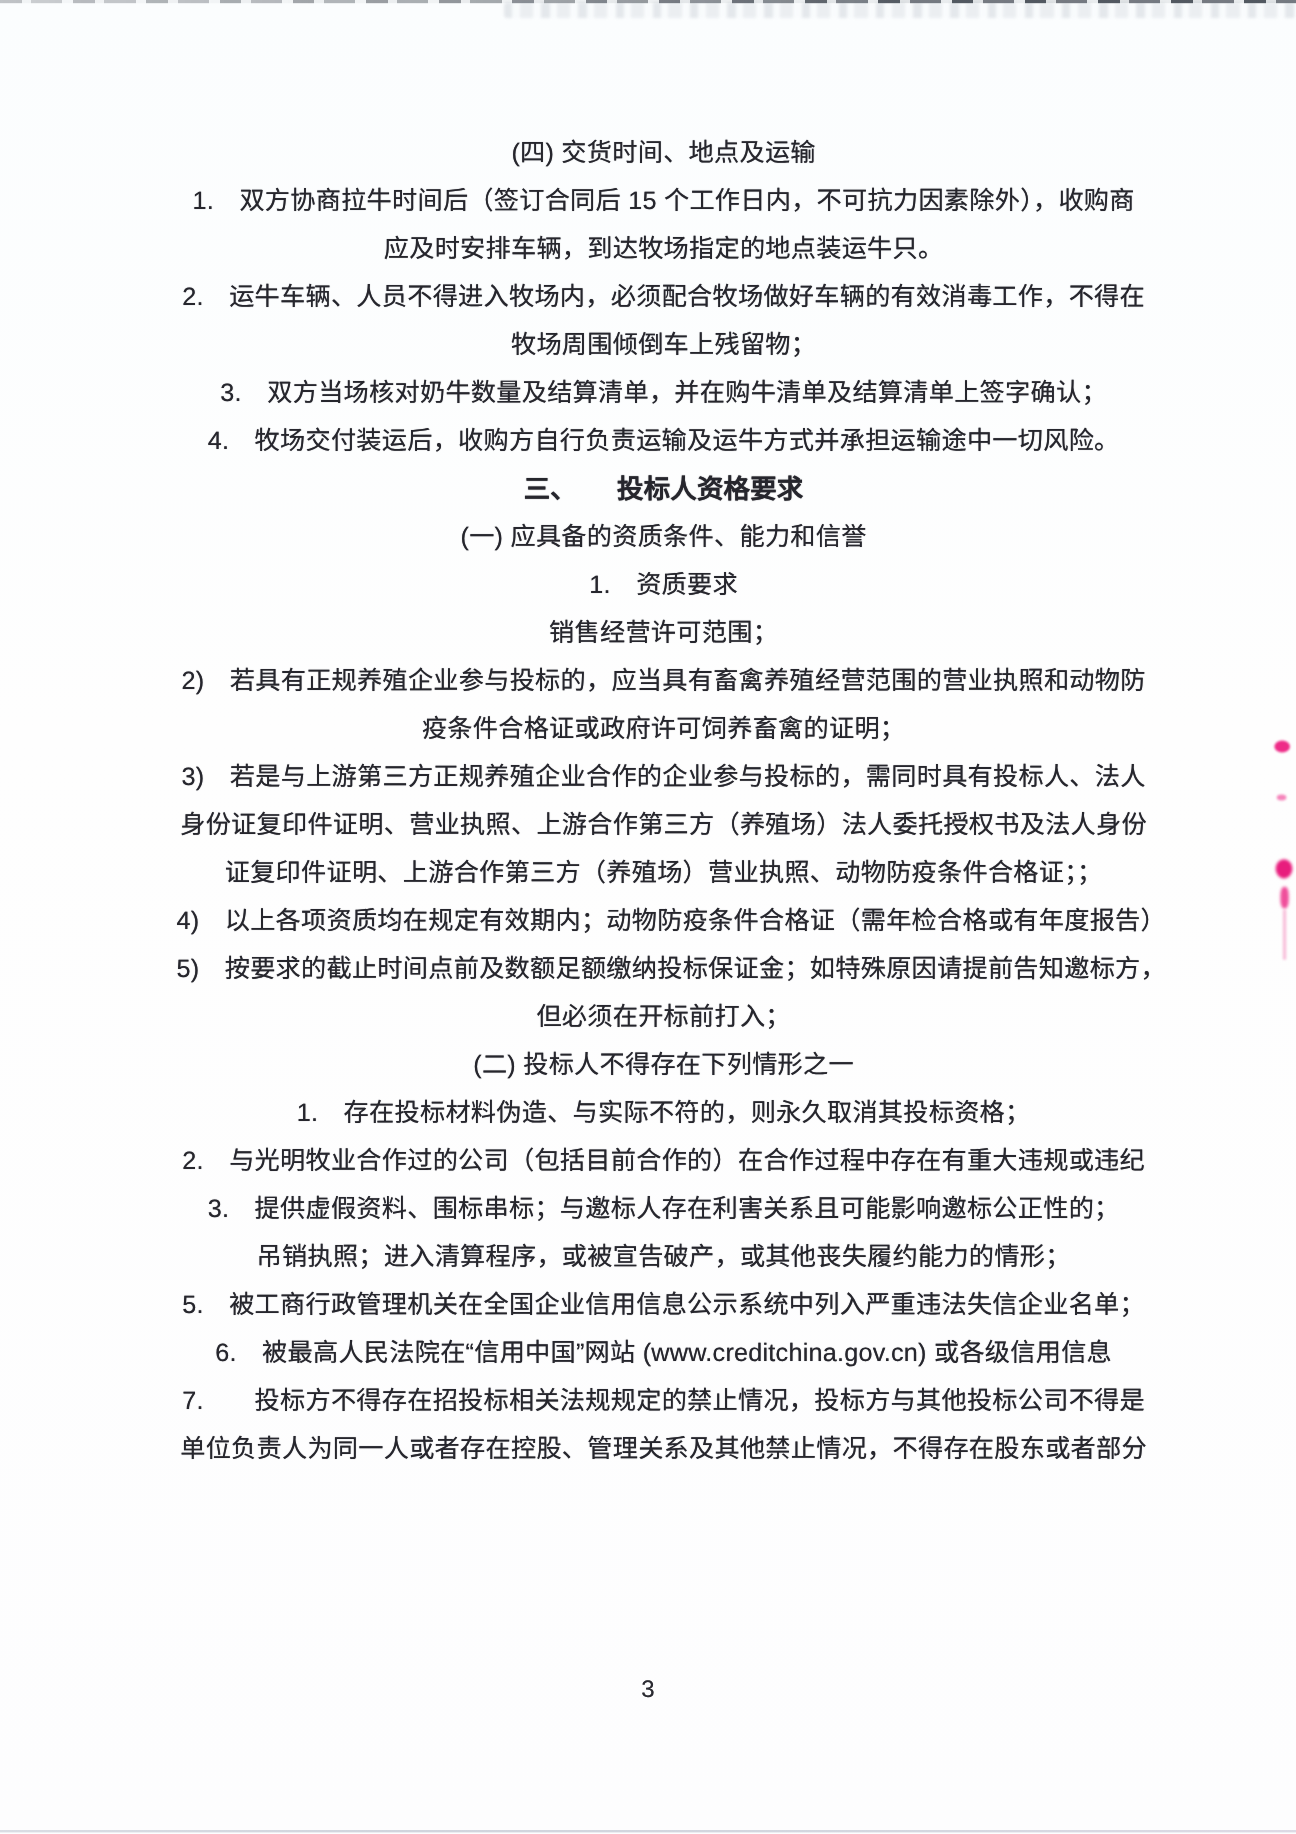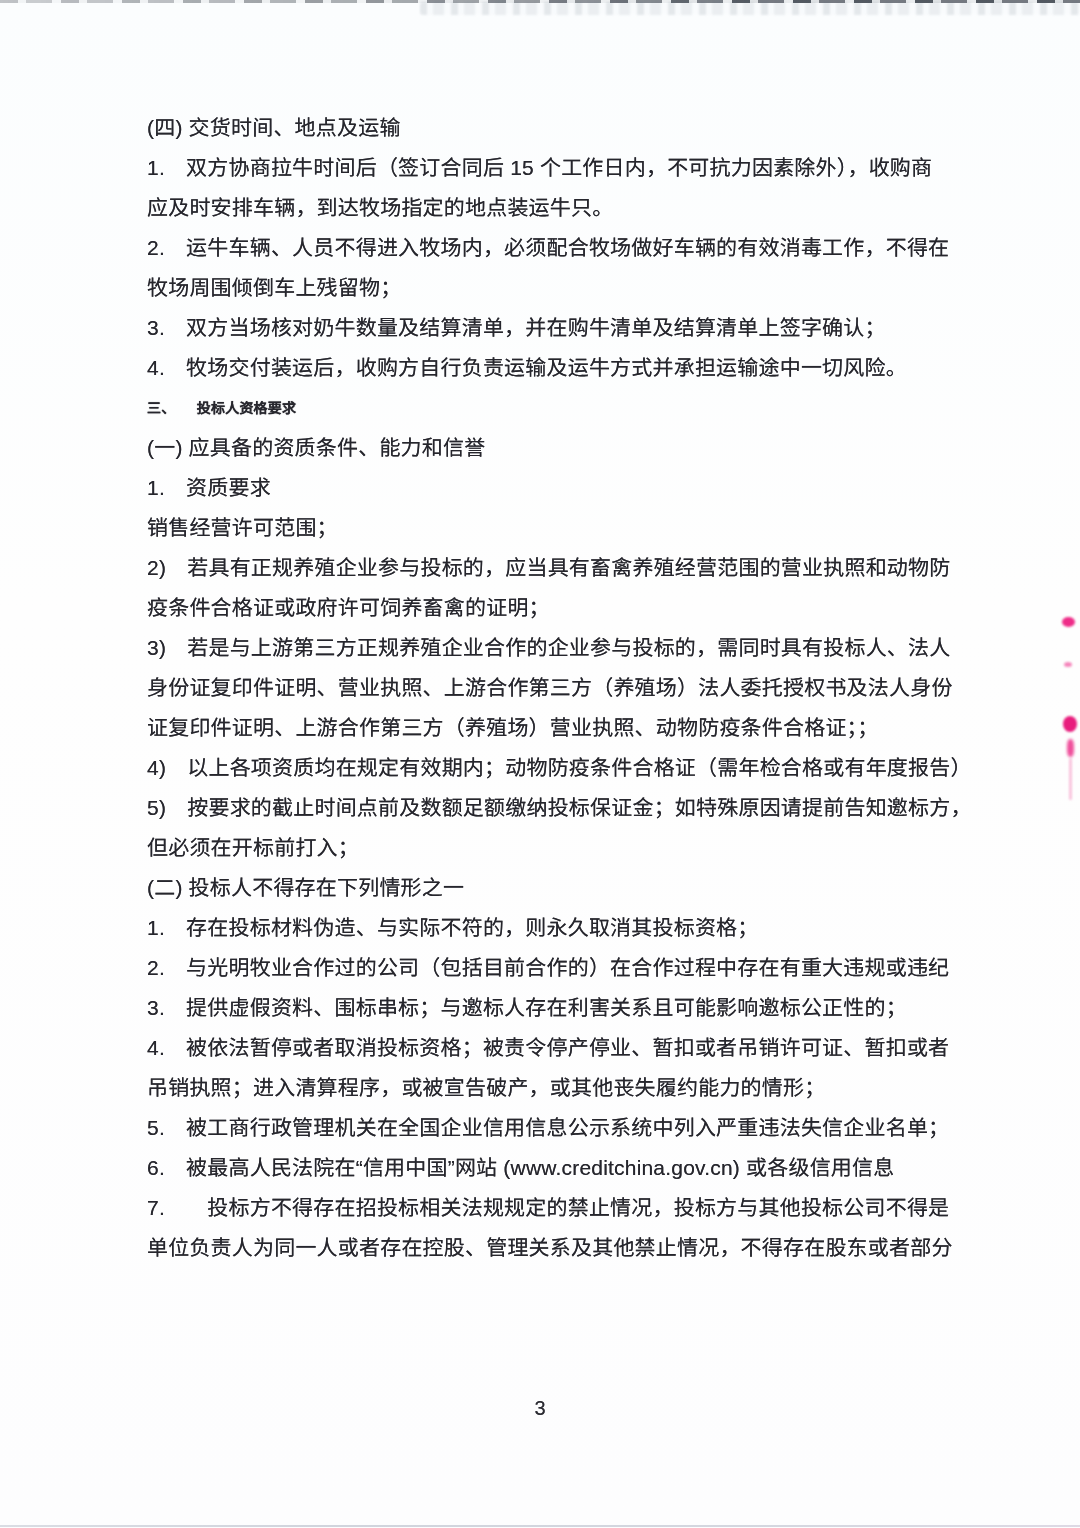--- a/index.html
+++ b/index.html
@@ -15,23 +15,24 @@
   }
   
   .text-block {
     position: absolute; left: 147px; top: 108px; width: 812px;
   }
   .line {
     height: 40px; line-height: 40px;
     font-size: 21px; color: #26262d;
     white-space: pre; letter-spacing: 0.2px;
     text-shadow: 0 0 0.6px rgba(38,38,45,0.75);
+    text-align: center;
   }
   .line.bold {
-    font-weight: bold; font-size: 14px;
+    font-weight: bold; font-size: 22px;
     text-shadow: 0 0 0.8px rgba(30,30,36,0.85);
   }
   .page-number {
     position: absolute; top: 1388px; left: 0; width: 1080px; height: 40px;
     line-height: 40px; text-align: center;
     font-size: 20px; color: #2b2b32;
     text-shadow: 0 0 0.5px rgba(43,43,50,0.7);
   }
   
   .edge-top {
@@ -89,21 +90,20 @@
       <div class="line">3)　若是与上游第三方正规养殖企业合作的企业参与投标的，需同时具有投标人、法人</div>
       <div class="line">身份证复印件证明、营业执照、上游合作第三方（养殖场）法人委托授权书及法人身份</div>
       <div class="line">证复印件证明、上游合作第三方（养殖场）营业执照、动物防疫条件合格证；；</div>
       <div class="line">4)　以上各项资质均在规定有效期内；动物防疫条件合格证（需年检合格或有年度报告）</div>
       <div class="line">5)　按要求的截止时间点前及数额足额缴纳投标保证金；如特殊原因请提前告知邀标方，</div>
       <div class="line">但必须在开标前打入；</div>
       <div class="line">(二) 投标人不得存在下列情形之一</div>
       <div class="line">1.　存在投标材料伪造、与实际不符的，则永久取消其投标资格；</div>
       <div class="line">2.　与光明牧业合作过的公司（包括目前合作的）在合作过程中存在有重大违规或违纪</div>
       <div class="line">3.　提供虚假资料、围标串标；与邀标人存在利害关系且可能影响邀标公正性的；</div>
-      <div class="line">4.　被依法暂停或者取消投标资格；被责令停产停业、暂扣或者吊销许可证、暂扣或者</div>
       <div class="line">吊销执照；进入清算程序，或被宣告破产，或其他丧失履约能力的情形；</div>
       <div class="line">5.　被工商行政管理机关在全国企业信用信息公示系统中列入严重违法失信企业名单；</div>
       <div class="line">6.　被最高人民法院在“信用中国”网站 (www.creditchina.gov.cn) 或各级信用信息</div>
       <div class="line">7.　　投标方不得存在招投标相关法规规定的禁止情况，投标方与其他投标公司不得是</div>
       <div class="line">单位负责人为同一人或者存在控股、管理关系及其他禁止情况，不得存在股东或者部分</div>
     </div>
 
   <div class="page-number">3</div>
 
   <div class="ink ink-1"></div>

